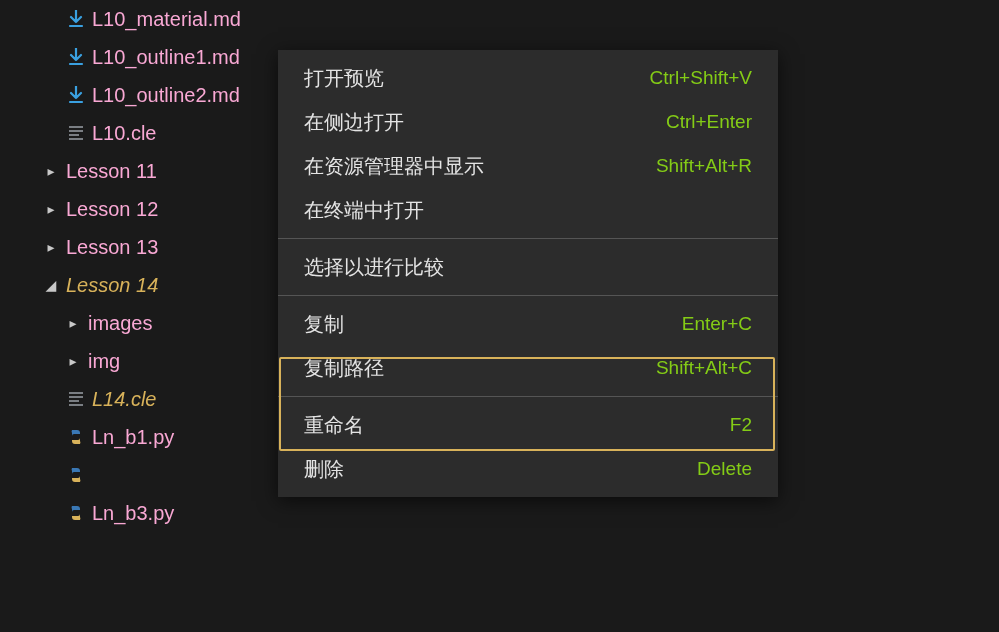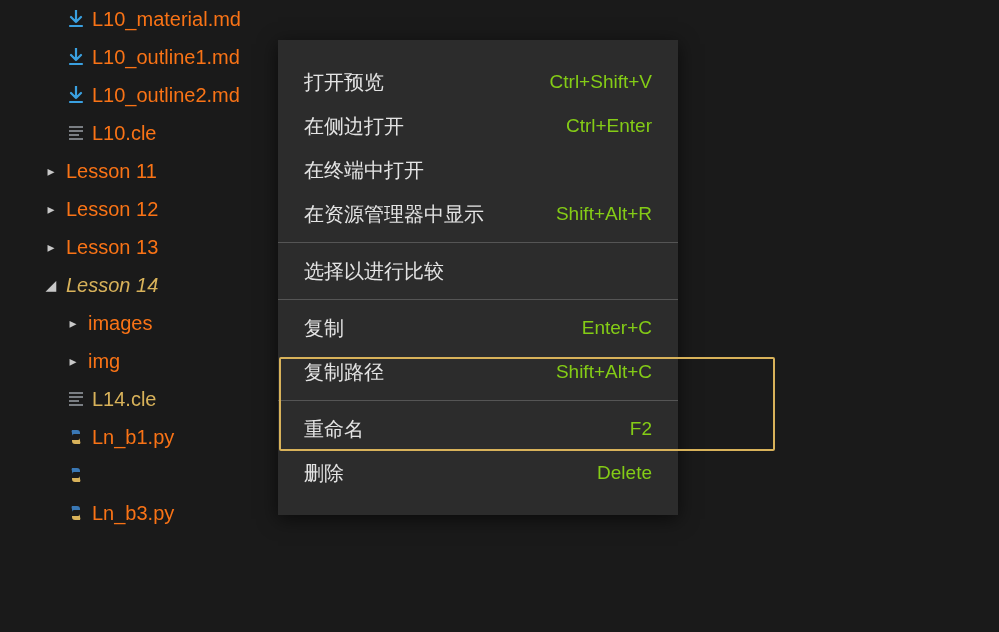--- a/index.html
+++ b/index.html
@@ -39,47 +39,47 @@
   .tree-row .icon {
     width: 20px;
     height: 20px;
     display: inline-flex;
     align-items: center;
     justify-content: center;
     margin-right: 6px;
     flex-shrink: 0;
   }
   .tree-row .label {
-    color: #f97316;
+    color: #f9a8d4;
   }
   .tree-row.sel-folder .label { color: #d8b25a; font-style: italic; }
-  .tree-row.sel-file   .label { color: #d8b25a; }
+  .tree-row.sel-file   .label { color: #d8b25a; font-style: italic; }
 
   
   .lv2 { padding-left: 66px; }
   .lv1 { padding-left: 44px; }
   .lv3 { padding-left: 66px; }
 
   
   .dl-arrow svg { display:block; }
   .lines-icon {
     color: #9aa0a6;
   }
   .py-icon svg { display:block; }
 
   
   .ctx {
     position: absolute;
     left: 278px;
-    top: 40px;
-    width: 400px;
+    top: 50px;
+    width: 500px;
     background: #2c2c2c;
     border: none;
     box-shadow: 0 4px 18px rgba(0,0,0,0.6);
-    padding: 20px 0;
+    padding: 6px 0;
     color: #dcdcdc;
     font-size: 20px;
   }
   .ctx-item {
     display: flex;
     justify-content: space-between;
     align-items: center;
     padding: 8px 26px;
     line-height: 28px;
   }
@@ -220,27 +220,27 @@
 
   <div class="ctx-item">
     <span class="mi-label">打开预览</span>
     <span class="mi-short">Ctrl+Shift+V</span>
   </div>
   <div class="ctx-item">
     <span class="mi-label">在侧边打开</span>
     <span class="mi-short">Ctrl+Enter</span>
   </div>
   <div class="ctx-item">
+    <span class="mi-label">在资源管理器中显示</span>
+    <span class="mi-short">Shift+Alt+R</span>
+  </div>
+  <div class="ctx-item">
     <span class="mi-label">在终端中打开</span>
     <span class="mi-short"></span>
   </div>
-  <div class="ctx-item">
-    <span class="mi-label">在资源管理器中显示</span>
-    <span class="mi-short">Shift+Alt+R</span>
-  </div>
 
   <div class="ctx-sep"></div>
 
   <div class="ctx-item">
     <span class="mi-label">选择以进行比较</span>
     <span class="mi-short"></span>
   </div>
 
   <div class="ctx-sep"></div>
 

